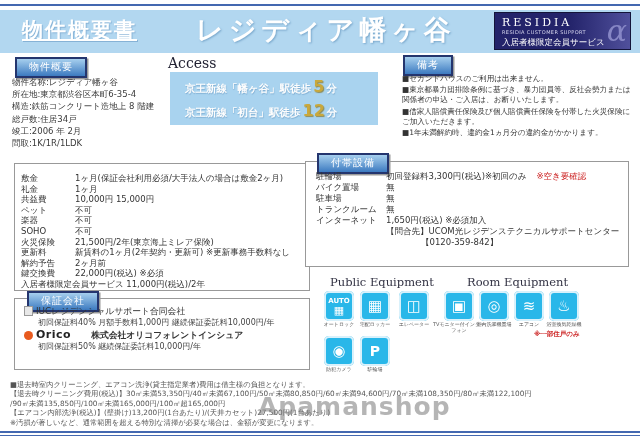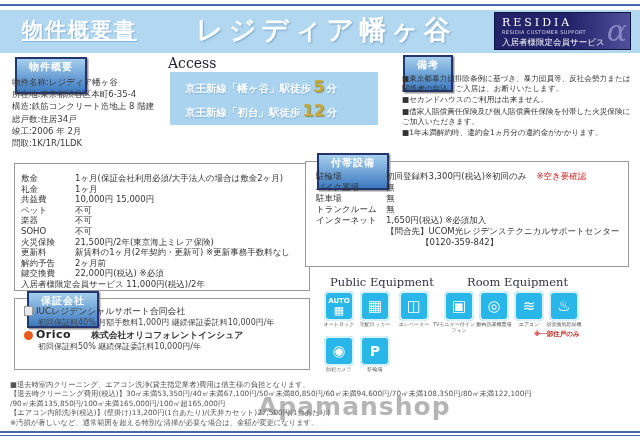--- a/index.html
+++ b/index.html
@@ -14,21 +14,21 @@
   .prop-title { position:absolute; left:196px; top:12px; font-family:"DejaVu Serif","Liberation Serif",serif;
                 font-size:27px; font-weight:bold; color:#fff; letter-spacing:5px; text-shadow:1px 1px 2px #7aa8cc; }
   .logo { position:absolute; left:494px; top:12px; width:137px; height:38px;
           background:linear-gradient(90deg,#23236a 55%,#50509c); border:1px solid #14143a; color:#fff; }
   .logo-brand { font-family:"DejaVu Serif","Liberation Serif",serif; font-size:11px; letter-spacing:3px; margin:3px 0 0 7px; }
   .logo-sub { font-size:5px; letter-spacing:0.4px; margin:0 0 0 7px; color:#d8d8f0; }
   .logo-service { font-size:8.5px; margin:2px 0 0 7px; }
   .logo-alpha { position:absolute; right:3px; top:0px; font-family:"DejaVu Serif","Liberation Serif",serif;
                 font-size:30px; font-style:italic; color:#8a8ac8; opacity:0.95; }
   .badge { position:absolute; background:linear-gradient(180deg,#a6cfee,#3c7ac0); border:2px solid #24356e;
-           color:#fff; font-size:10px; font-weight:bold; padding:1px 12px 18px 12px; letter-spacing:1px;
+           color:#fff; font-size:10px; font-weight:normal; padding:1px 12px 2px 12px; letter-spacing:1px;
            box-shadow:1.5px 1.5px 0 #9a9a9a; white-space:nowrap; }
   .ov-lines { position:absolute; left:12px; top:76px; width:168px; font-size:8.5px; color:#3a3a3a; line-height:12.2px; }
   .access-head { position:absolute; left:168px; top:55px; font-family:"DejaVu Serif","Liberation Serif",serif;
                  font-size:14px; color:#223; }
   .access-box { position:absolute; left:170px; top:72px; width:208px; height:53px; background:#a9d3ef; }
   .route { margin:5px 0 0 15px; color:#fdfdfd; font-weight:bold; font-size:10.5px; text-shadow:0.5px 0.5px 1px #7cabd0; }
   .route .min { color:#c9a83c; font-size:16px; font-weight:bold; margin:0 2px; text-shadow:1px 1px 1px #8c8c5a; }
   .remarks { position:absolute; left:402px; top:74px; width:234px; font-size:7.6px; color:#333; line-height:10.2px; }
   .remarks div { margin-bottom:1px; }
   .box { position:absolute; background:#fff; border:1.5px solid #999; }
@@ -93,22 +93,22 @@
     <div class="route">
       <span>京王新線「幡ヶ谷」駅徒歩</span><span class="min">5</span><span>分</span>
     </div>
     <div class="route">
       <span>京王新線「初台」駅徒歩</span><span class="min">12</span><span>分</span>
     </div>
   </div>
 
   <div class="badge" style="left:403px;top:55px;">備考</div>
   <div class="remarks">
+    <div>■セカンドハウスのご利用は出来ません。</div>
     <div>■東京都暴力団排除条例に基づき、暴力団員等、反社会勢力または関係者の申込・ご入居は、お断りいたします。</div>
-    <div>■セカンドハウスのご利用は出来ません。</div>
     <div>■借家人賠償責任保険及び個人賠償責任保険を付帯した火災保険にご加入いただきます。</div>
     <div>■1年未満解約時、違約金1ヵ月分の違約金がかかります。</div>
   </div>
 
   <div class="box" style="left:14px;top:163px;width:296px;height:128px;"></div>
   <div class="rt-content">
     <div class="kv">
         <span class="lbl">敷金</span>
         <span>1ヶ月(保証会社利用必須/大手法人の場合は敷金2ヶ月)</span>
       </div>

